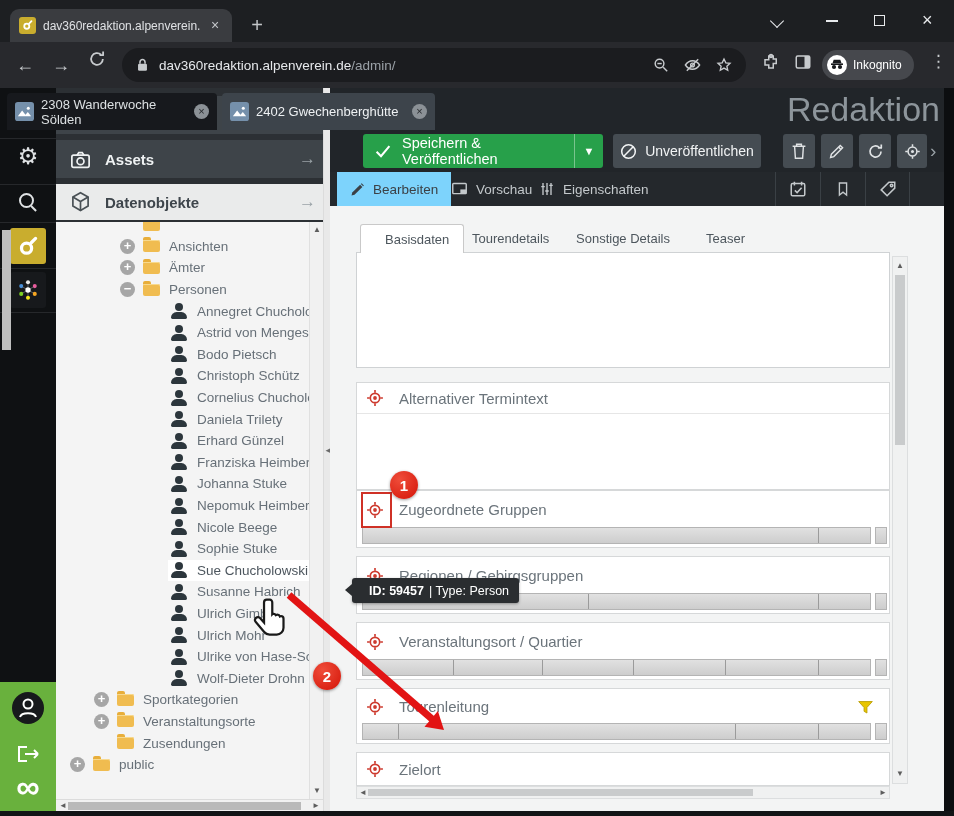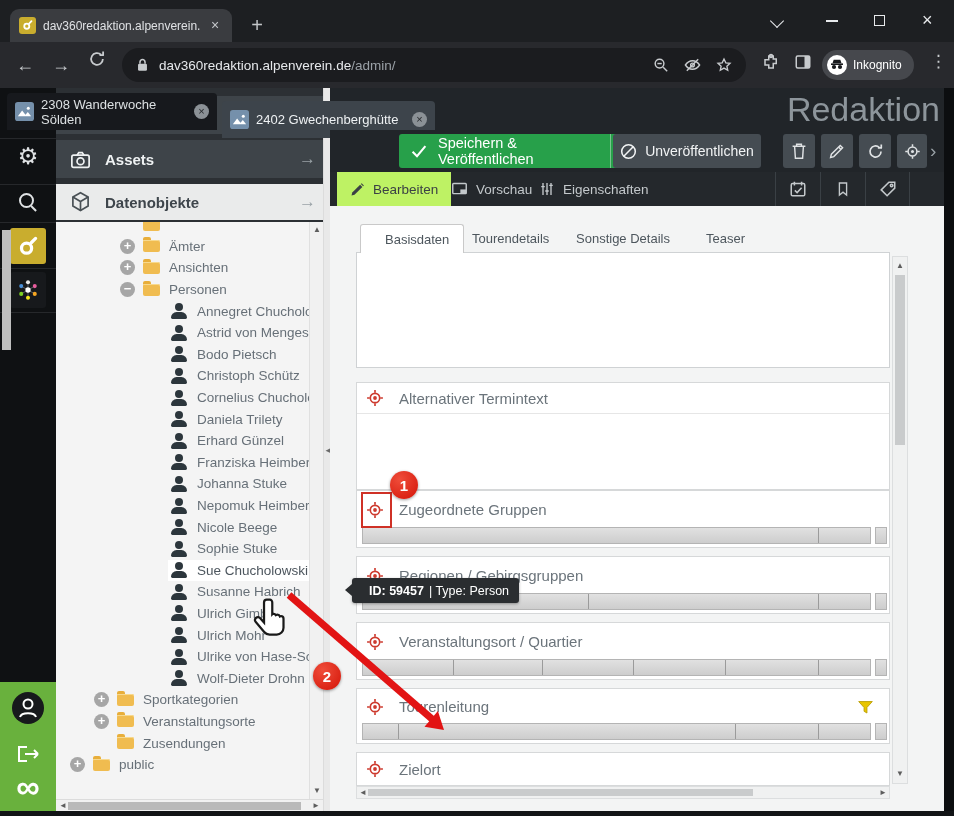--- a/index.html
+++ b/index.html
@@ -67,29 +67,29 @@
   .ththumb{position:absolute;left:12px;top:2px;width:233px;height:8px;background:#b9b9b9;}
   .splitter{left:323px;top:88px;width:7px;height:723px;background:#e9e9e9;border-left:1px solid #dcdcdc;box-sizing:border-box;}
   
   .doctabs{left:330px;top:88px;width:614px;height:42px;background:#212529;}
   .dtab{position:absolute;top:5px;height:37px;display:flex;align-items:center;padding:0 8px;box-sizing:border-box;border-radius:4px 4px 0 0;font-size:13px;gap:7px;}
   .dtab1{left:7px;width:210px;background:#17191d;color:#dce0e2;}
   .dtab2{left:222px;width:213px;background:#3d444b;color:#eef1f3;}
   .dtab .dclose{margin-left:auto;flex:none;width:15px;height:15px;border-radius:50%;background:#8b9196;color:#26292c;font-size:11px;line-height:15px;text-align:center;}
   .brand{right:14px;top:90px;font-size:34px;color:#8d959b;line-height:38px;white-space:nowrap;}
   .actionbar{left:330px;top:130px;width:614px;height:42px;background:#212529;}
-  .btn-save{position:absolute;left:363px;top:134px;width:240px;height:34px;background:#27a04a;border-radius:3px;color:#fff;display:flex;align-items:center;font-size:14.5px;margin-left:36px;}
+  .btn-save{position:absolute;left:363px;top:134px;width:240px;height:34px;background:#27a04a;border-radius:3px;color:#fff;display:flex;align-items:center;font-size:14.5px;}
   .btn-save .divider{margin-left:auto;width:1px;height:34px;background:rgba(255,255,255,.38);}
   .btn-save .caret{width:29px;text-align:center;font-size:11px;}
   .btn-unpub{position:absolute;left:613px;top:134px;width:148px;height:34px;background:#454c52;border-radius:3px;color:#f2f4f5;font-size:14px;display:flex;align-items:center;justify-content:center;gap:8px;}
   .icobtn{position:absolute;top:134px;width:32px;height:34px;background:#454c52;border-radius:3px;display:flex;align-items:center;justify-content:center;color:#dfe2e4;overflow:hidden;}
   .ovf{left:930px;top:138px;color:#98a0a5;font-size:19px;line-height:26px;}
   .viewtabs{left:330px;top:172px;width:614px;height:34px;background:#24282c;}
   .vtab{position:absolute;top:172px;height:34px;display:flex;align-items:center;gap:8px;padding:0 13px;box-sizing:border-box;font-size:13.5px;color:#c3c8cb;}
-  .vtab.active{background:#bef264;color:#3b4045;}
+  .vtab.active{background:#7dd3fc;color:#3b4045;}
   .vicon-tab{position:absolute;top:172px;height:34px;width:45px;display:flex;align-items:center;justify-content:center;color:#c3c8cb;border-left:1px solid #3a4045;box-sizing:border-box;}
   
   .content{left:330px;top:206px;width:614px;height:605px;background:#f3f4f4;}
   .subtab{position:absolute;top:224px;height:28px;display:flex;align-items:center;padding:0 14px;font-size:13px;color:#4d565d;box-sizing:border-box;white-space:nowrap;}
   .subtab.active{background:#fff;border:1px solid #c9c9c9;border-bottom:none;border-radius:3px 3px 0 0;height:29px;z-index:3;padding-left:24px;}
   .formpanel{left:356px;top:252px;width:534px;height:116px;background:#fff;border:1px solid #cfd2d4;box-sizing:border-box;z-index:1;}
   .flabel{position:absolute;font-size:13.5px;color:#565e64;white-space:nowrap;}
   .star{color:#cc2222;}
   .fld{position:absolute;background:#fff;border:1px solid #b6b9bc;border-radius:2px;display:flex;align-items:center;padding:0 7px;box-sizing:border-box;font-size:13.5px;color:#3e454b;height:27px;}
   .fld .fic{margin-left:auto;color:#8a8f93;}
@@ -314,26 +314,26 @@
   <div class="abs tree">
 
   <div class="trow lvl-a partial">
         <span class="exp none"></span>
         <span class="ticon folder"></span>
         <span class="tlabel"></span>
       </div>
       <div class="trow lvl-a">
         <span class="exp plus"></span>
         <span class="ticon folder"></span>
-        <span class="tlabel">Ämter</span>
+        <span class="tlabel">Ansichten</span>
       </div>
       <div class="trow lvl-a">
         <span class="exp plus"></span>
         <span class="ticon folder"></span>
-        <span class="tlabel">Ansichten</span>
+        <span class="tlabel">Ämter</span>
       </div>
       <div class="trow lvl-a">
         <span class="exp minus"></span>
         <span class="ticon folder"></span>
         <span class="tlabel">Personen</span>
       </div>
       <div class="trow lvl-p">
 
         <span class="ticon person"></span>
         <span class="tlabel">Annegret Chucholow</span>
@@ -463,21 +463,21 @@
     <span>
       <svg width="19" height="19" viewBox="0 0 20 20">
           <rect width="20" height="20" rx="3" fill="#7590ab"></rect>
           <path d="M3 15l4.5-6 3.5 4.5 2.5-3L17 15z" fill="#fff"></path>
           <circle cx="14" cy="6.5" r="1.6" fill="#fff"></circle>
         </svg>
     </span>
     <span>2308 Wanderwoche Sölden</span>
     <span class="dclose">×</span>
   </div>
-  <div class="abs dtab dtab2" style="top:93px;margin-top:8px;">
+  <div class="abs dtab dtab2" style="top:93px;">
     <span>
       <svg width="19" height="19" viewBox="0 0 20 20">
           <rect width="20" height="20" rx="3" fill="#7590ab"></rect>
           <path d="M3 15l4.5-6 3.5 4.5 2.5-3L17 15z" fill="#fff"></path>
           <circle cx="14" cy="6.5" r="1.6" fill="#fff"></circle>
         </svg>
     </span>
     <span>2402 Gwechenberghütte</span>
     <span class="dclose">×</span>
   </div>

